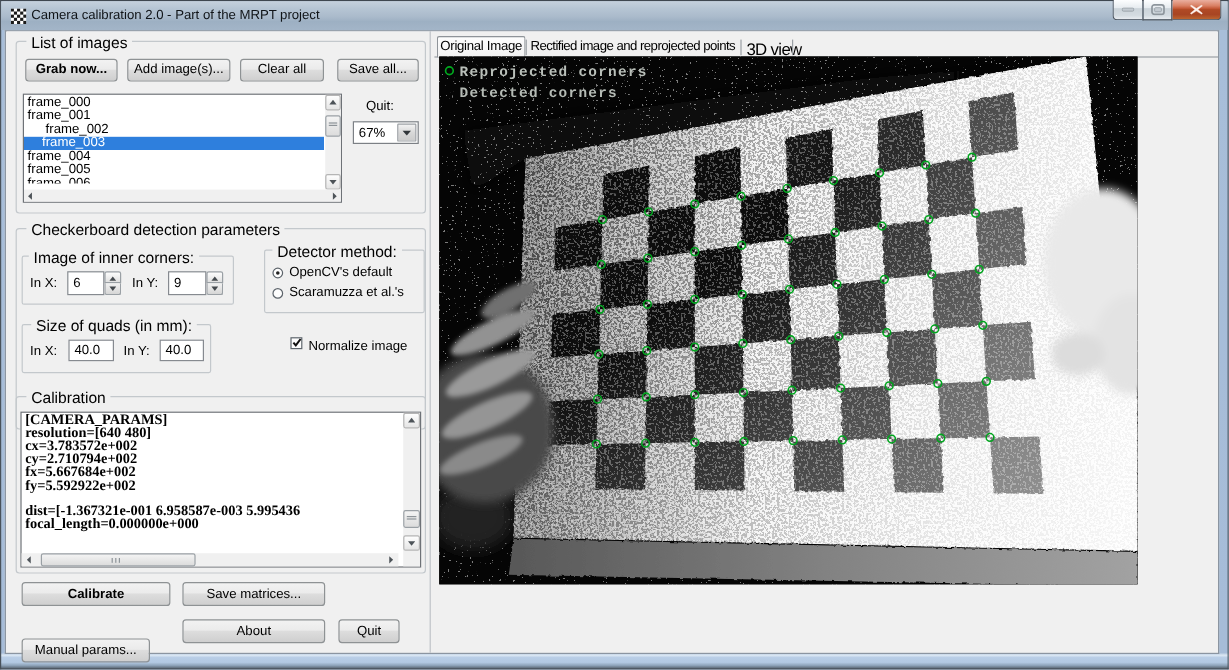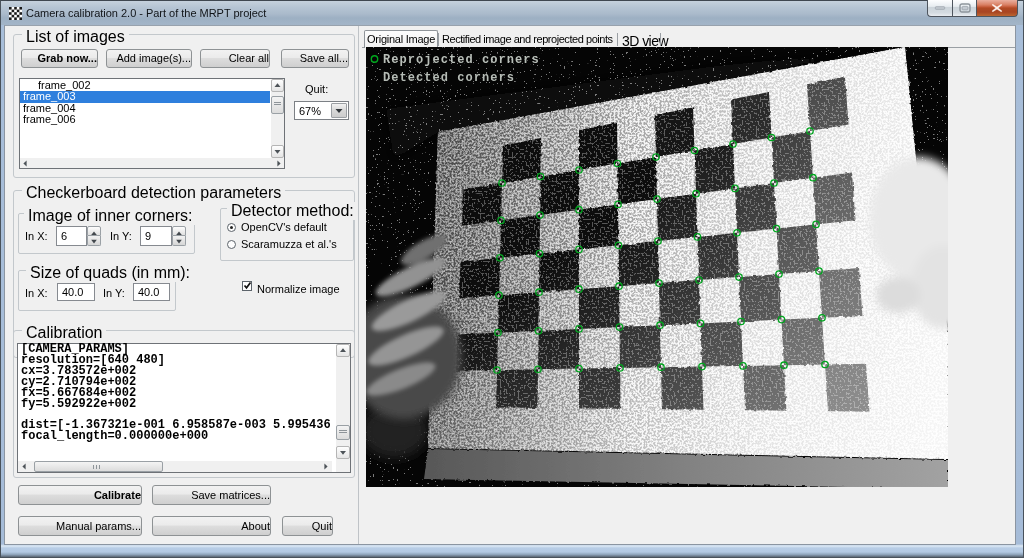--- a/index.html
+++ b/index.html
@@ -17,26 +17,26 @@
 #winbtns{position:absolute;left:927px;top:0;height:17px;display:flex}
 .wb{height:17px;border:1px solid #4e555e;border-top:none;position:relative}
 .wb.mn{width:25px;border-right:none;border-radius:0 0 0 4px;background:linear-gradient(180deg,#fdfeff 0,#e7ecf0 40%,#ccd4da 45%,#d4dbe1 80%,#e9edf1 100%)}
 .wb.mx{width:25px;background:linear-gradient(180deg,#fdfeff 0,#e7ecf0 40%,#ccd4da 45%,#d4dbe1 80%,#e9edf1 100%)}
 .wb.cl{width:41px;border-left:none;border-radius:0 0 4px 0;background:linear-gradient(180deg,#eaaf9f 0,#d98064 30%,#c25634 45%,#b04a25 50%,#a84523 75%,#bc6530 100%)}
 .wb .glyph{position:absolute;left:50%;top:50%;transform:translate(-50%,-50%)}
 
 #client{position:absolute;left:4px;top:25px;width:1012px;height:520px;background:#f0f0f0;border:1px solid #8b95a1;border-top-color:#98a2ad}
 
 .grp{position:absolute;border:1px solid #c3c8cc;border-radius:3px}
-.grp>.lbl{position:absolute;top:-7px;left:8px;background:#f0f0f0;padding:0 4px;font-size:16px;white-space:nowrap}
-
-.btn{position:absolute;border:1px solid #8e9294;border-radius:3px;background:linear-gradient(180deg,#f2f2f2 0,#ebebeb 45%,#dddddd 50%,#cfcfcf 100%);text-align:right;font-size:11px;line-height:17px}
+.grp>.lbl{position:absolute;top:-7px;left:8px;background:#f0f0f0;padding:0 4px;font-size:13px;white-space:nowrap}
+
+.btn{position:absolute;border:1px solid #8e9294;border-radius:3px;background:linear-gradient(180deg,#f2f2f2 0,#ebebeb 45%,#dddddd 50%,#cfcfcf 100%);text-align:center;font-size:11px;line-height:17px}
 
 .field{position:absolute;background:#fff;border:1px solid #868a90;font-size:11px;padding-left:4px}
-.mono{font-family:Liberation Mono, monospace}
+.mono{font-family:Liberation Serif, serif}
 </style></head><body>
 <div id="frame"></div>
 <div id="titlebar"></div>
 <svg id="appicon" viewBox="0 0 13 13">
     <rect width="13" height="13" fill="#fff"></rect>
 <g fill="#1a1a1a">
       <rect x="0" y="0" width="2.6" height="2.6"></rect>
       <rect x="5.2" y="0" width="2.6" height="2.6"></rect>
       <rect x="10.4" y="0" width="2.6" height="2.6"></rect>
       <rect x="2.6" y="2.6" width="2.6" height="2.6"></rect>
@@ -75,23 +75,26 @@
 <div class="grp" style="left:13px;top:34px;width:342px;height:144px">
     <div class="lbl">List of images</div>
   </div>
 <div class="btn" style="left:21px;top:49px;width:77px;height:19px;font-weight:bold">Grab now...</div>
 <div class="btn" style="left:106px;top:49px;width:86px;height:19px">Add image(s)...</div>
 <div class="btn" style="left:200px;top:49px;width:70px;height:19px">Clear all</div>
 <div class="btn" style="left:281px;top:49px;width:68px;height:19px">Save all...</div>
 
 <div class="abs" style="left:19px;top:78px;width:266px;height:91px;background:#fff;border:1px solid #6e7277"></div>
 <div class="abs" style="left:20px;top:80px;width:250px;height:73px;overflow:hidden;font-size:11px;line-height:11.3px">
+<div style="padding-left:3px">frame_000</div>
+<div style="padding-left:3px">frame_001</div>
 <div style="padding-left:18px">frame_002</div>
-<div style="padding-left:3px;background:#2e7fdd;color:#fff">frame_003</div>
+<div style="padding-left:15px;background:#2e7fdd;color:#fff">frame_003</div>
 <div style="padding-left:3px">frame_004</div>
+<div style="padding-left:3px">frame_005</div>
 <div style="padding-left:3px">frame_006</div>
 </div>
 
 <div class="abs" style="left:271px;top:79px;width:13px;height:79px;background:#f0f0f0">
  <div class="abs" style="left:0;top:0;width:13px;height:13px;background:linear-gradient(180deg,#fefefe,#e5e5e5);border:1px solid #b5b5b5;border-radius:2px"><svg width="11" height="11">
         <path d="M5.5 3.2 L8.5 7 L2.5 7 Z" fill="#4d5358"></path>
       </svg></div>
  <div class="abs" style="left:0;top:17px;width:13px;height:18px;background:linear-gradient(180deg,#f4f4f4,#dcdcdc);border:1px solid #9aa0a5;border-radius:2px">
       <div style="margin:5px 2px;border-top:1px solid #8e9499;border-bottom:1px solid #8e9499;height:3px"></div>
     </div>
@@ -201,21 +204,21 @@
     </svg>
  <div class="abs" style="left:16px;top:0;width:129px;height:11px;background:linear-gradient(180deg,#f4f4f4,#dcdcdc);border:1px solid #9aa0a5;border-radius:2px">
   <div style="position:absolute;left:58px;top:3px;width:1px;height:4px;background:#8e9499"></div>
       <div style="position:absolute;left:61px;top:3px;width:1px;height:4px;background:#8e9499"></div>
       <div style="position:absolute;left:64px;top:3px;width:1px;height:4px;background:#8e9499"></div>
  </div>
 </div>
 
 <div class="btn" style="left:18px;top:485px;width:124px;height:20px;line-height:18px;font-weight:bold">Calibrate</div>
 <div class="btn" style="left:152px;top:485px;width:119px;height:20px;line-height:18px">Save matrices...</div>
-<div class="btn" style="left:18px;top:516px;width:124px;height:20px;line-height:18px">Manual params...</div>
+<div class="btn" style="left:18px;top:532px;width:107px;height:20px;line-height:18px">Manual params...</div>
 <div class="btn" style="left:152px;top:516px;width:119px;height:20px;line-height:18px">About</div>
 <div class="btn" style="left:282px;top:516px;width:51px;height:20px;line-height:18px">Quit</div>
 
 <div class="abs" style="left:358px;top:26px;width:1px;height:518px;background:#bfc3c7"></div>
 
 <div class="abs" style="left:362px;top:47px;width:653px;height:1px;background:#9a9fa4"></div>
 <div class="abs" style="left:364px;top:30px;width:74px;height:18px;background:linear-gradient(180deg,#fdfdfd,#f1f1f1);border:1px solid #8f9499;border-bottom:none;border-radius:2px 2px 0 0;text-align:center;line-height:17px;font-size:11px;letter-spacing:-0.25px">Original Image</div>
 <div class="abs" style="left:442px;top:33px;font-size:11px;letter-spacing:-0.45px">Rectified image and reprojected points</div>
 <div class="abs" style="left:438px;top:33px;width:1px;height:13px;background:#9a9fa4"></div>
 <div class="abs" style="left:617px;top:33px;width:1px;height:13px;background:#9a9fa4"></div>

